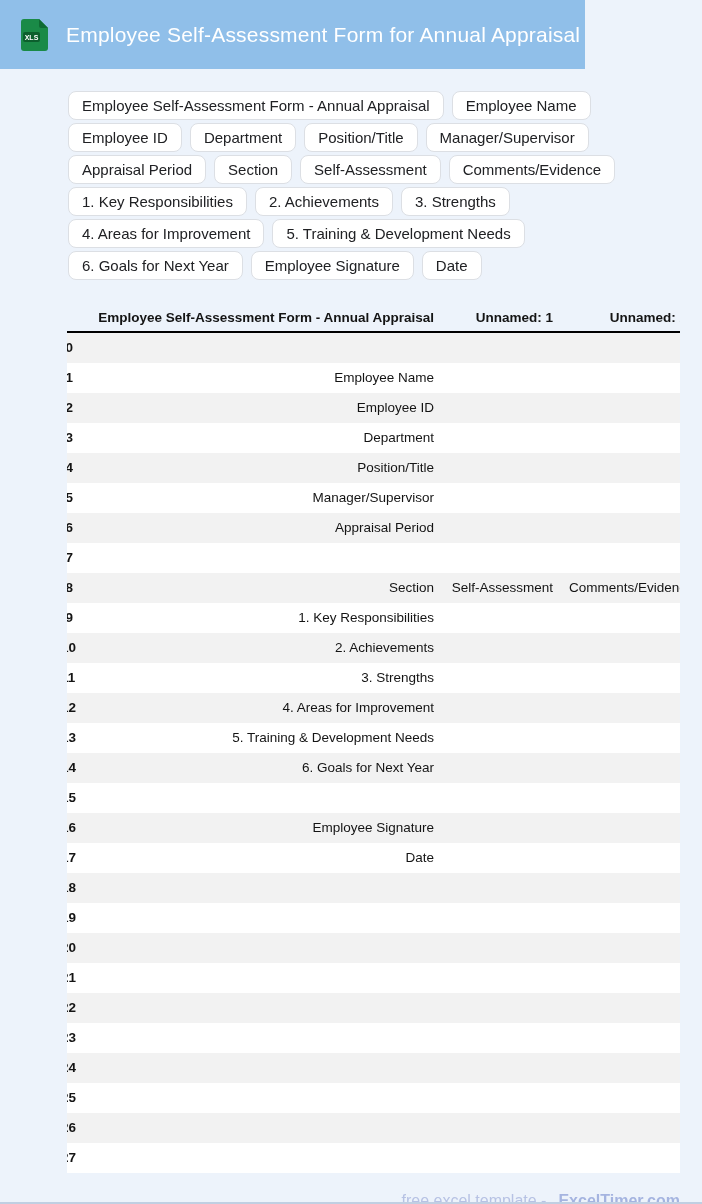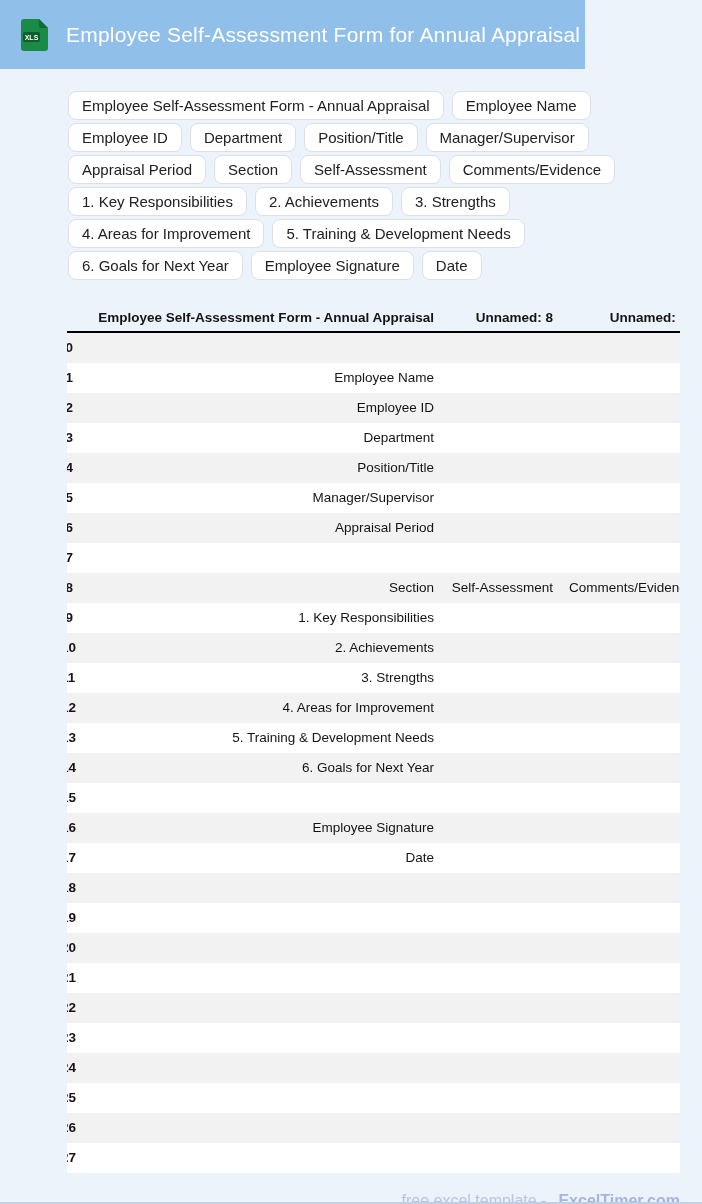--- a/index.html
+++ b/index.html
@@ -145,21 +145,21 @@
     <colgroup>
       <col class="c-idx">
         <col class="c-1">
         <col class="c-2">
         <col class="c-3">
     </colgroup>
     <thead>
       <tr>
           <th></th>
           <th>Employee Self-Assessment Form - Annual Appraisal</th>
-          <th>Unnamed: 8</th>
+          <th>Unnamed: 1</th>
           <th>Unnamed: 2</th>
         </tr>
     </thead>
     <tbody>
         <tr class="alt">
           <th>0</th>
           <td></td>
           <td></td>
           <td></td>
         </tr>

